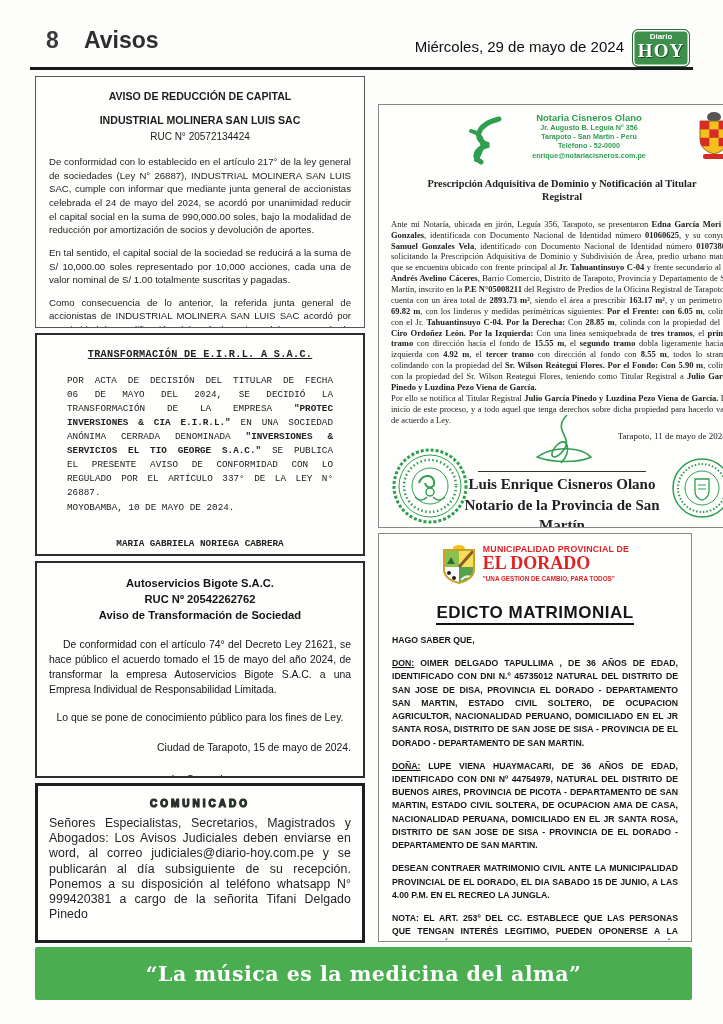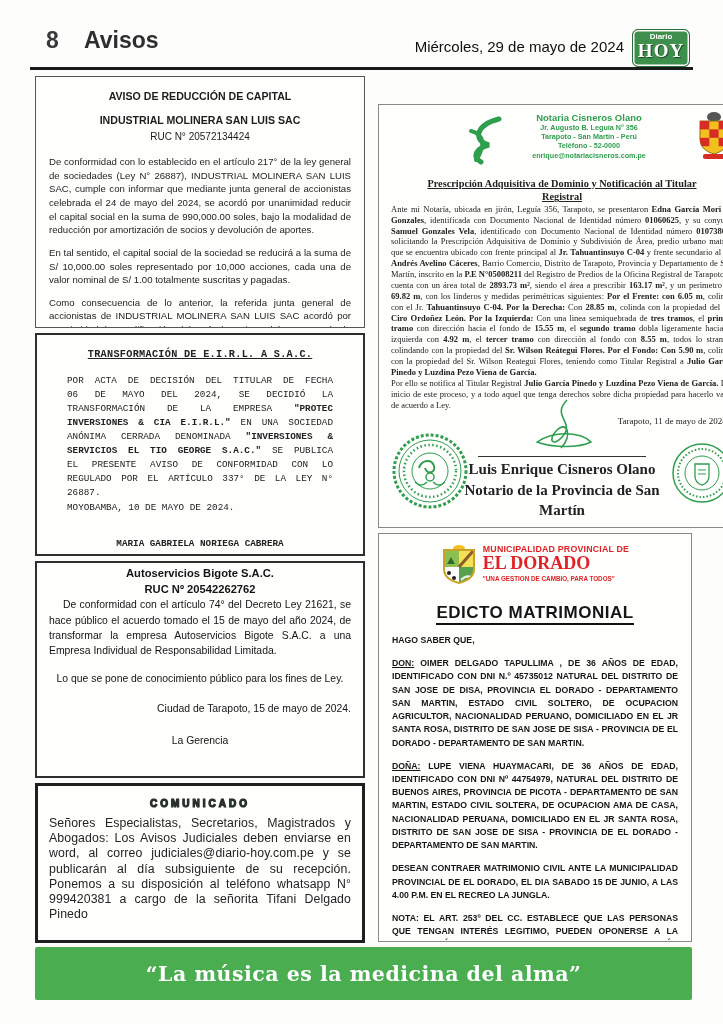--- a/index.html
+++ b/index.html
@@ -41,21 +41,21 @@
           line-height:1.5; color:#222; }
   .b2-title { text-align:center; font-weight:bold; text-decoration:underline;
               font-size:10.2px; letter-spacing:.3px; margin-bottom:12px; }
   .b2-body  { text-align:justify; word-spacing:3px; }
   .b2-place { margin-top:1px; }
   .b2-signer{ margin-top:21px; text-align:center; line-height:1.65; }
   .b2-name  { font-weight:bold; }
 
   
   .box3 { left:35px; top:561px; width:330px; height:217px; border-width:2px; border-color:#2e2e2e;
-          padding:2px 12px; font-size:10.4px; line-height:1.45; color:#141414; }
+          padding:12px 12px; font-size:10.4px; line-height:1.45; color:#141414; }
   .b3-company,.b3-ruc,.b3-title { text-align:center; font-weight:bold; font-size:11.2px; }
   .b3-title { margin-bottom:13px; }
   .b3-p1 { text-align:justify; text-indent:14px; margin-bottom:13px; }
   .b3-p2 { text-align:center; margin-bottom:15px; }
   .b3-date { text-align:right; margin-bottom:17px; }
   .b3-sign { text-align:center; }
 
   
   .box4 { left:35px; top:783px; width:330px; height:160px; border-width:3px; border-color:#1f1f1f;
           padding:5px 11px; }
@@ -69,22 +69,22 @@
   
   .nbox-not { left:378px; top:104px; width:368px; height:424px; border-color:#888;
               padding:6px 12px; font-family:"Liberation Serif", serif; color:#222; }
   .nt-logo-row { position:relative; height:56px; }
   .nt-swoosh { position:absolute; left:76px; top:4px; }
   .nt-text { position:absolute; left:114px; top:1px; width:168px; text-align:center;
              color:#2f9e4f; font-family:"Liberation Sans", sans-serif; font-weight:bold; }
   .nt-name { font-size:9.5px; }
   .nt-line { font-size:7.2px; line-height:1.28; }
   .nt-crest { position:absolute; right:2px; top:0; }
-  .nt-title { text-align:center; font-weight:bold; text-decoration:underline;
-              font-size:10.3px; line-height:1.3; margin:10px 16px 0; }
+  .nt-title { text-align:center; font-weight:bold; 
+              font-size:10.3px; line-height:1.3; margin:10px 16px 15px; }
   .nt-body { font-size:8.5px; line-height:1.28; text-align:justify; }
   .nt-p2 { margin-top:0; }
   .nt-date { text-align:right; font-size:9px; margin:6px 4px 0; }
   .nt-sig { position:relative; height:88px; margin-top:2px; }
   .stamp-left  { position:absolute; left:0; top:4px; }
   .stamp-right { position:absolute; right:0; top:14px; }
   .sig-center { position:absolute; left:50%; transform:translateX(-50%); top:0;
                 width:196px; text-align:center; }
   .sig-squiggle { display:block; margin:-30px auto 0; }
   .sig-line { border-top:1.3px solid #333; margin:0 14px 2px; }
@@ -147,20 +147,21 @@
     <div class="b2-signer">
       <div class="b2-name">MARIA GABRIELA NORIEGA CABRERA</div>
       <div>DNI N° 46909570</div>
       <div>TITULAR-GERENTE</div>
     </div>
   </section>
 
   <section class="abs nbox box3">
     <div class="b3-company">Autoservicios Bigote S.A.C.</div>
     <div class="b3-ruc">RUC Nº 20542262762</div>
+    <div class="b3-title">Aviso de Transformación de Sociedad</div>
     <p class="b3-p1">De conformidad con el artículo 74° del Decreto Ley 21621, se hace público el acuerdo tomado el 15 de mayo del año 2024, de transformar la empresa Autoservicios Bigote S.A.C. a una Empresa Individual de Responsabilidad Limitada.</p>
     <p class="b3-p2">Lo que se pone de conocimiento público para los fines de Ley.</p>
     <div class="b3-date">Ciudad de Tarapoto, 15 de mayo de 2024.</div>
     <div class="b3-sign">La Gerencia</div>
   </section>
 
   <section class="abs nbox box4">
     <div class="b4-title">
       <span>COMUNICADO</span>
     </div>

